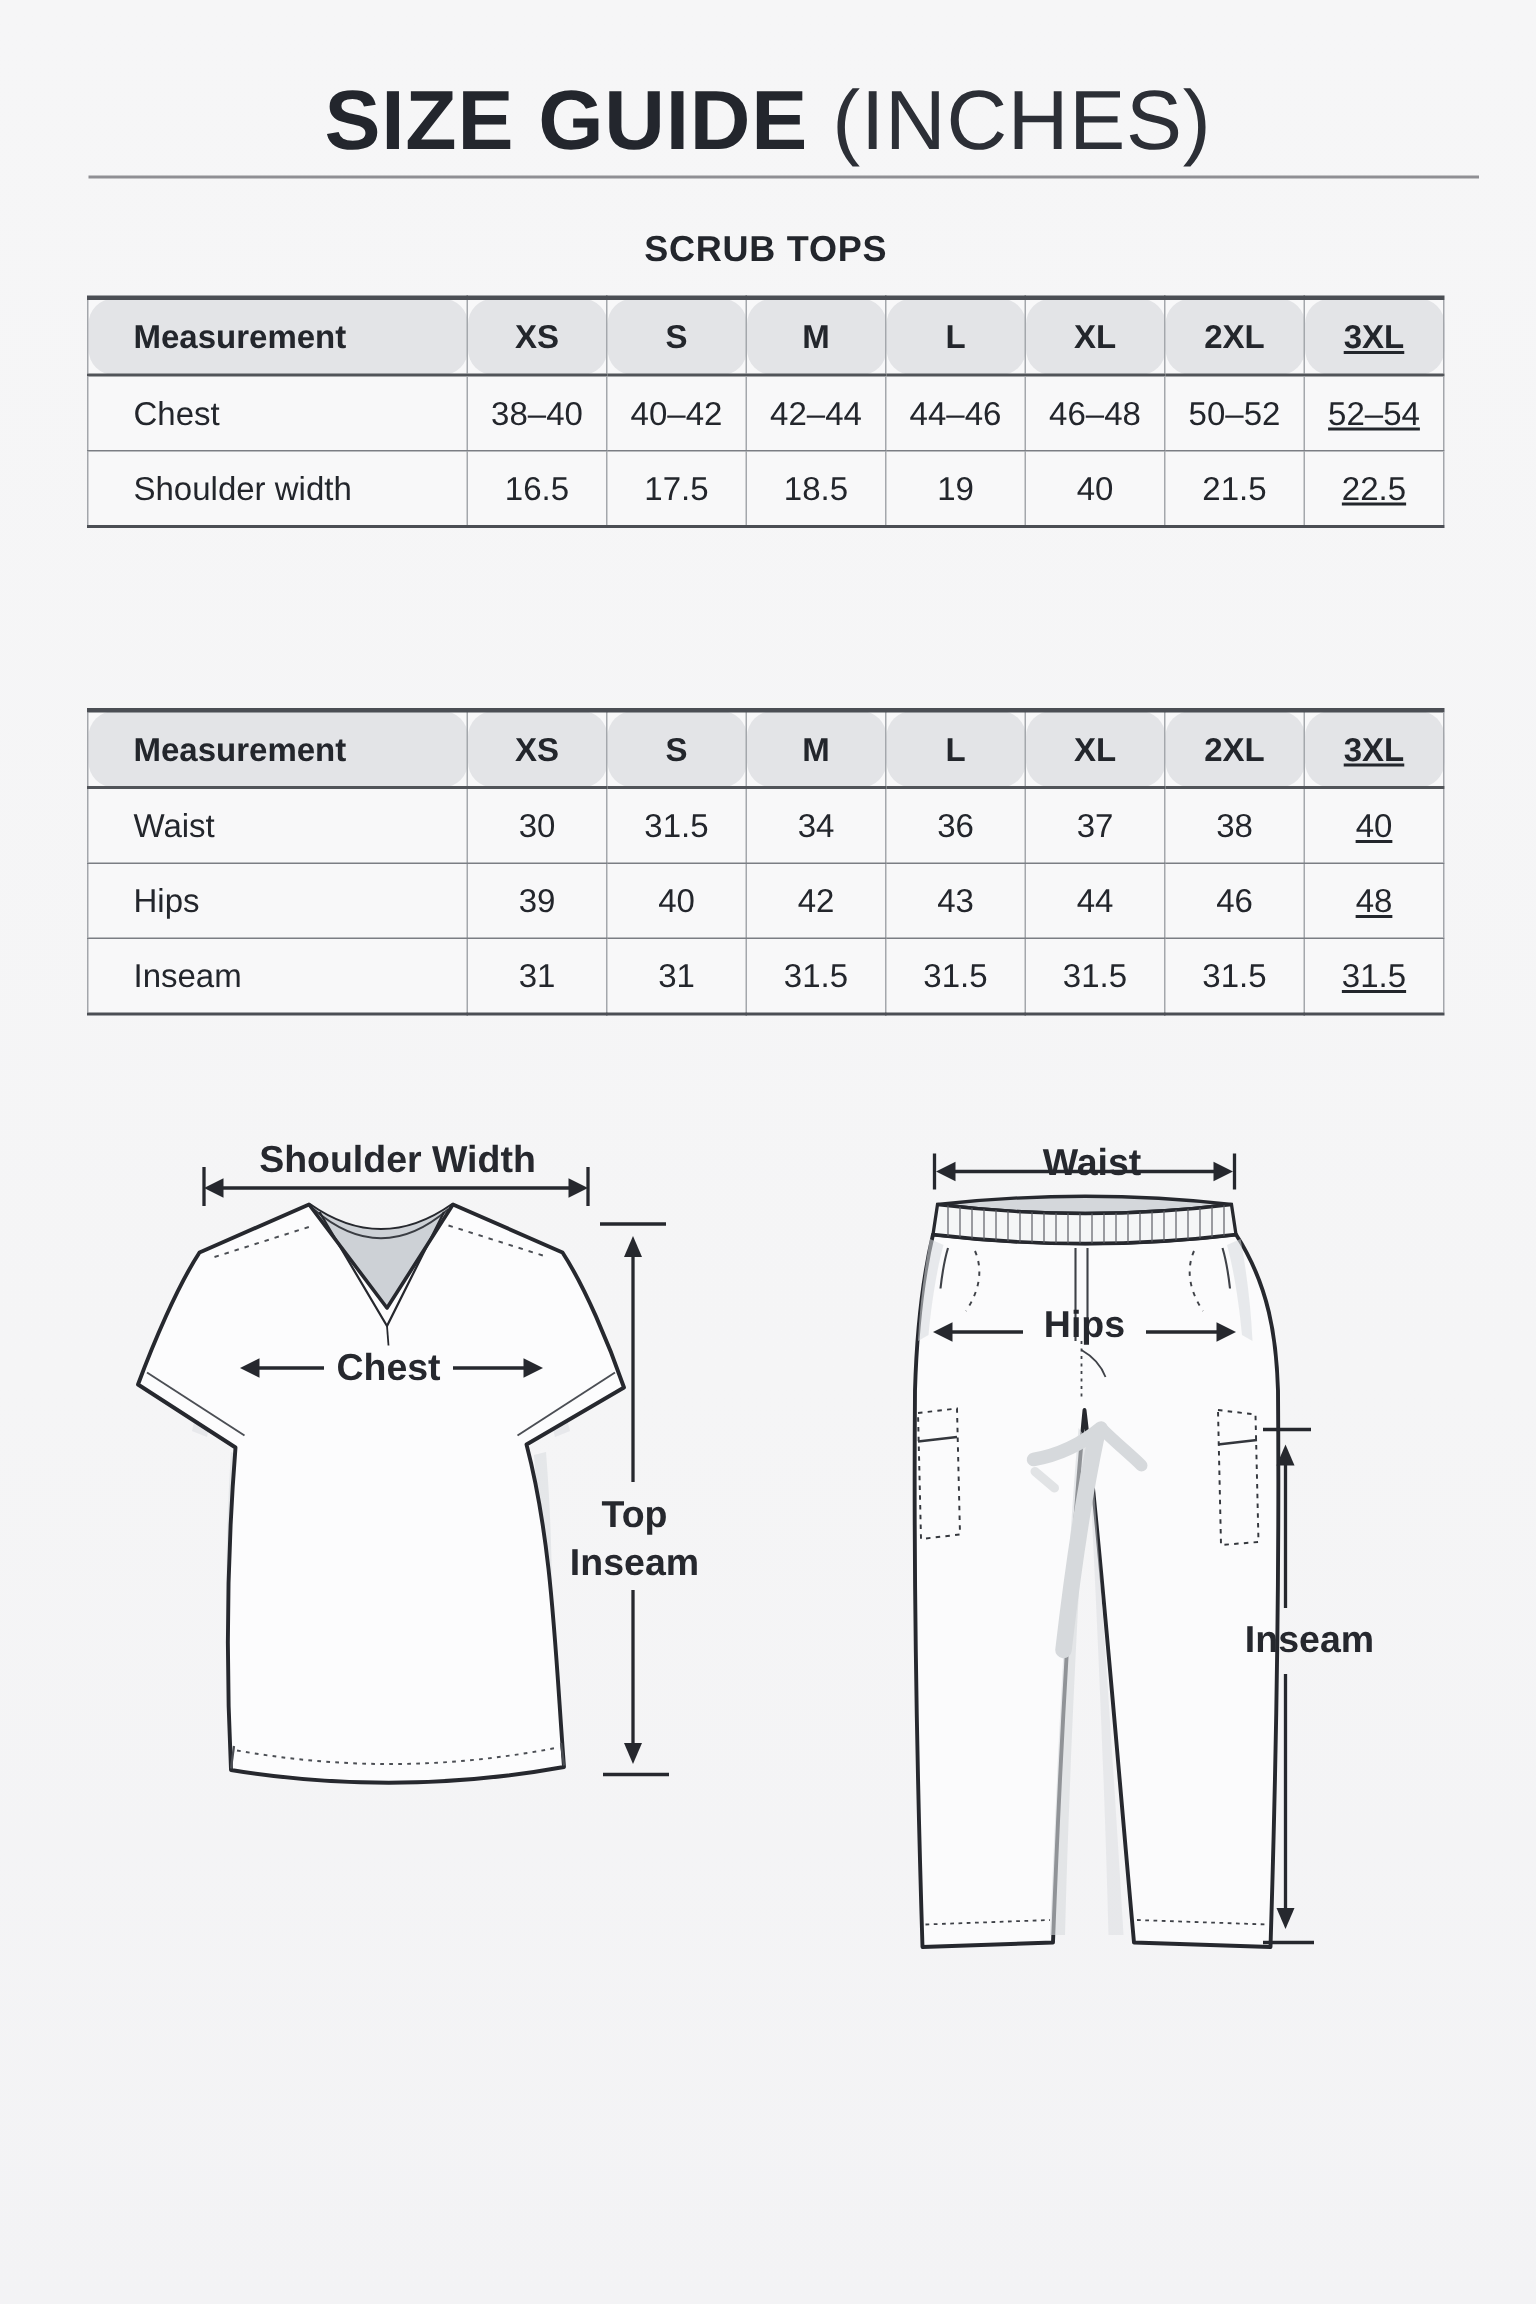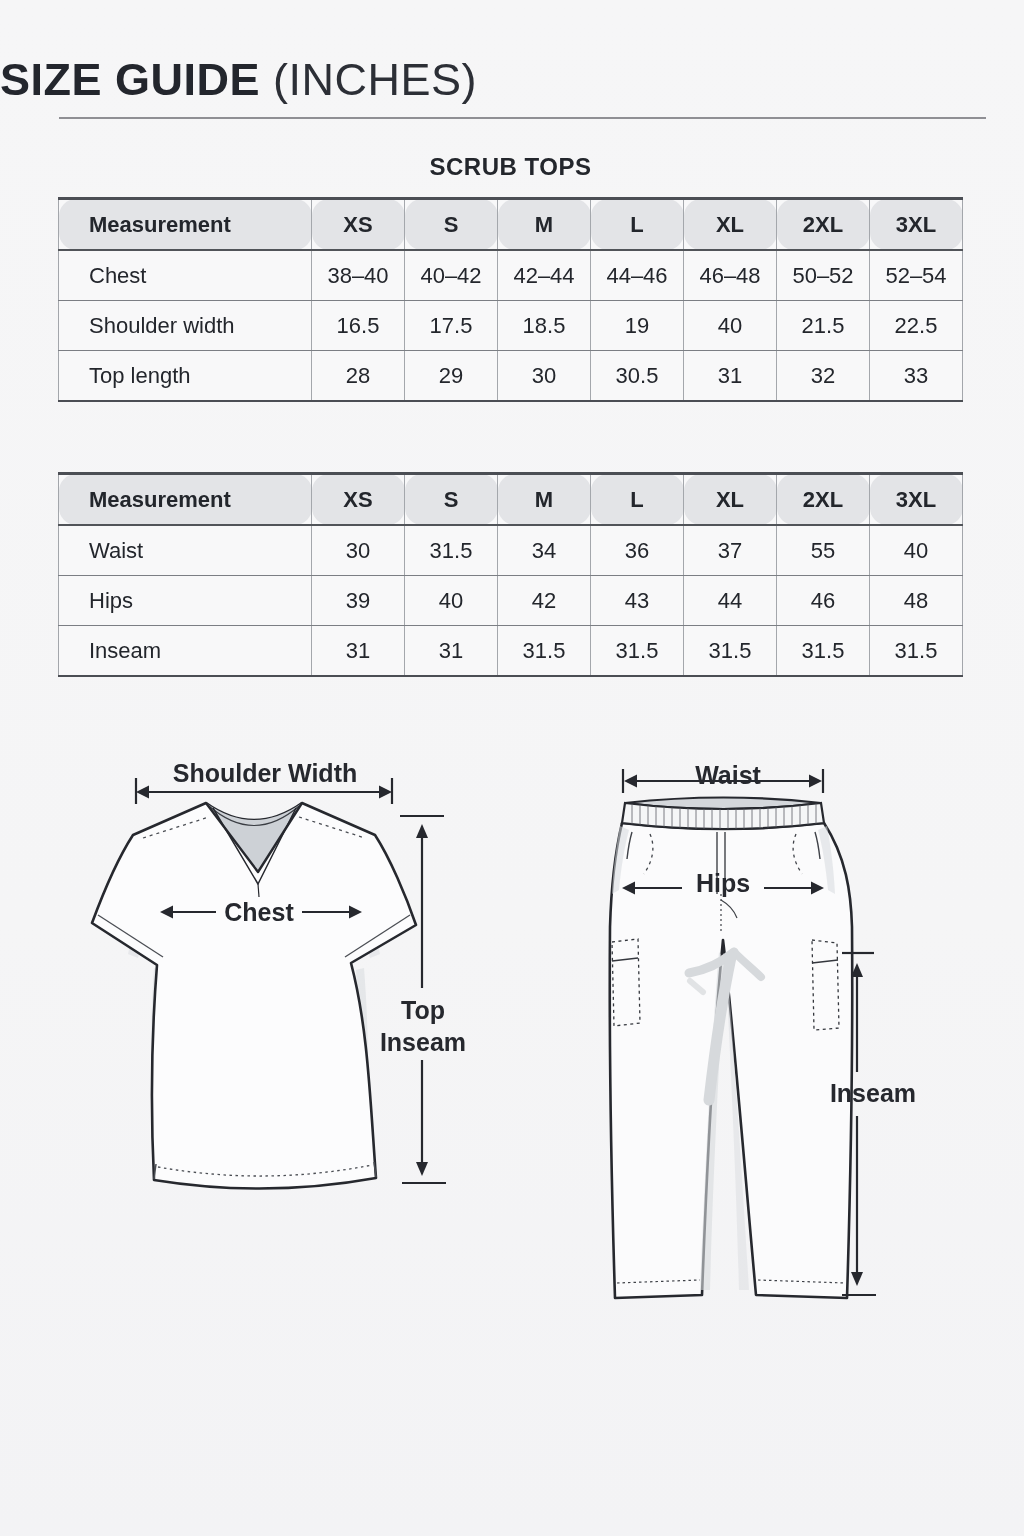--- a/index.html
+++ b/index.html
@@ -3,22 +3,22 @@
 <meta charset="utf-8">
 <style>
   html,body{margin:0;padding:0;}
   #page{
     position:relative; width:1024px; height:1536px; overflow:hidden;
     background:linear-gradient(180deg,#f6f6f7 0%,#f5f5f6 60%,#f3f3f5 100%);
     font-family:"Liberation Sans","DejaVu Sans",sans-serif;
     color:#23262c;
   }
   .title{
-    position:absolute; top:56px; left:0; width:1024px; 
-    font-size:45px; letter-spacing:.5px; color:#23262d; line-height:48px;
+    position:absolute; top:56px; left:0; width:1024px; text-align:center;
+    font-size:56px; letter-spacing:.5px; color:#23262d; line-height:48px;
   }
   .title .bold{font-weight:700;}
   .title .light{font-weight:400; color:#2c2f36;}
   .divider{position:absolute; top:117px; left:59px; width:927px; height:2px; background:#8f8f94;}
   .section-heading{
     position:absolute; left:58px; width:905px; text-align:center;
     font-size:24px; font-weight:700; letter-spacing:.5px; color:#23262c;
   }
   #heading-tops{top:153px;}
   #heading-trousers{top:431px;}
@@ -34,21 +34,21 @@
     height:49px; font-size:22px; color:#23262c;
     border-right:1px solid #a4a7ac; text-align:center; padding:0;
   }
   .size-table th{
     background:#e3e4e7; font-weight:700;
     border-bottom:2px solid #515459;
     border-radius:17px;
   }
   .size-table td{border-bottom:1px solid #7b7e84; font-weight:400;}
   .size-table tr:last-child td{border-bottom:none;}
-  .size-table th:last-child, .size-table td:last-child{border-right:none;}
+  .size-table th:last-child, .size-table td:last-child{border-right:none;text-decoration:underline;}
   .size-table .label-col{width:222px; text-align:left; padding-left:30px;}
   .size-table td.label-col{font-weight:500;}
   .dim-label{
     position:absolute; text-align:center; font-size:25px; font-weight:600;
     color:#26282e; line-height:30px;
   }
   #label-shoulder-width{left:141px; top:758px; width:248px;}
   #label-chest{left:195px; top:897px; width:128px;}
   #label-top-length{left:353px; top:994px; width:140px; line-height:32px;}
   #label-waist{left:658px; top:760px; width:140px;}
@@ -98,30 +98,20 @@
         <tr>
           <td class="label-col">Shoulder width</td>
           <td>16.5</td>
           <td>17.5</td>
           <td>18.5</td>
           <td>19</td>
           <td>40</td>
           <td>21.5</td>
           <td>22.5</td>
         </tr>
-        <tr>
-          <td class="label-col">Top length</td>
-          <td>28</td>
-          <td>29</td>
-          <td>30</td>
-          <td>30.5</td>
-          <td>31</td>
-          <td>32</td>
-          <td>33</td>
-        </tr>
       </tbody>
     </table>
 
   <table class="size-table" id="table-trousers">
       <thead>
         <tr>
           <th class="label-col">Measurement</th>
           <th>XS</th>
           <th>S</th>
           <th>M</th>
@@ -132,21 +122,21 @@
         </tr>
       </thead>
       <tbody>
         <tr>
           <td class="label-col">Waist</td>
           <td>30</td>
           <td>31.5</td>
           <td>34</td>
           <td>36</td>
           <td>37</td>
-          <td>55</td>
+          <td>38</td>
           <td>40</td>
         </tr>
         <tr>
           <td class="label-col">Hips</td>
           <td>39</td>
           <td>40</td>
           <td>42</td>
           <td>43</td>
           <td>44</td>
           <td>46</td>

